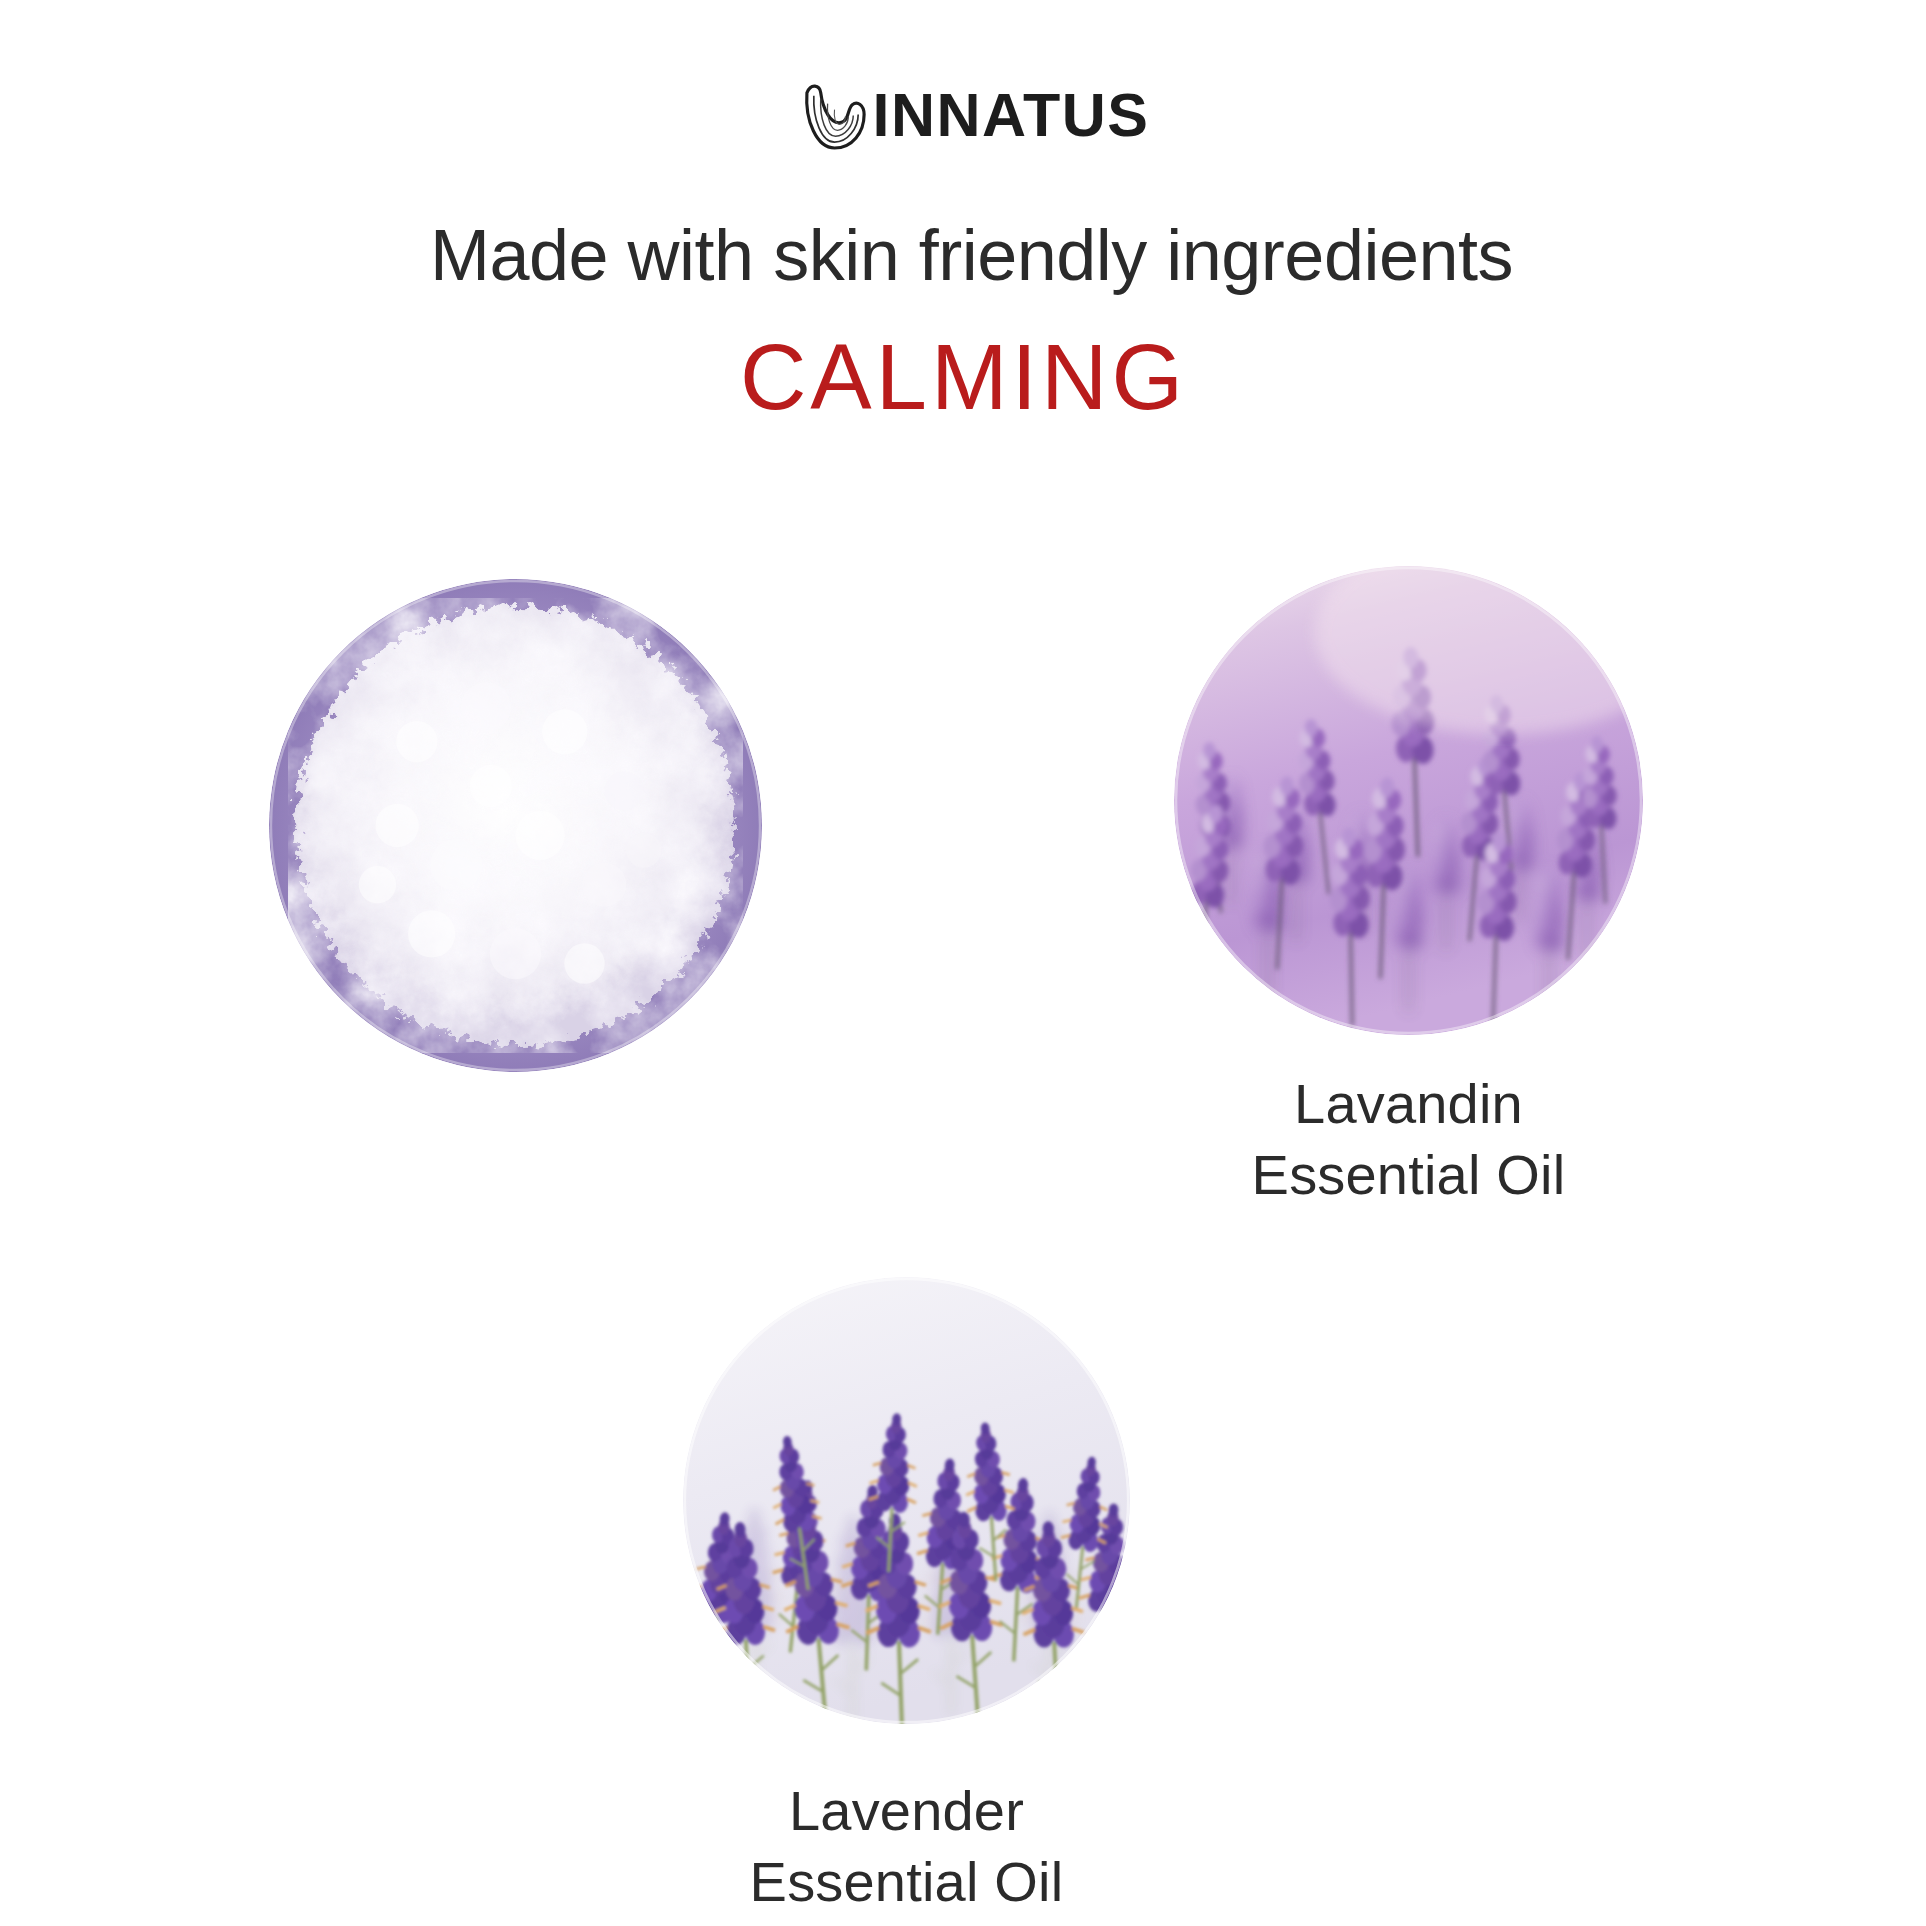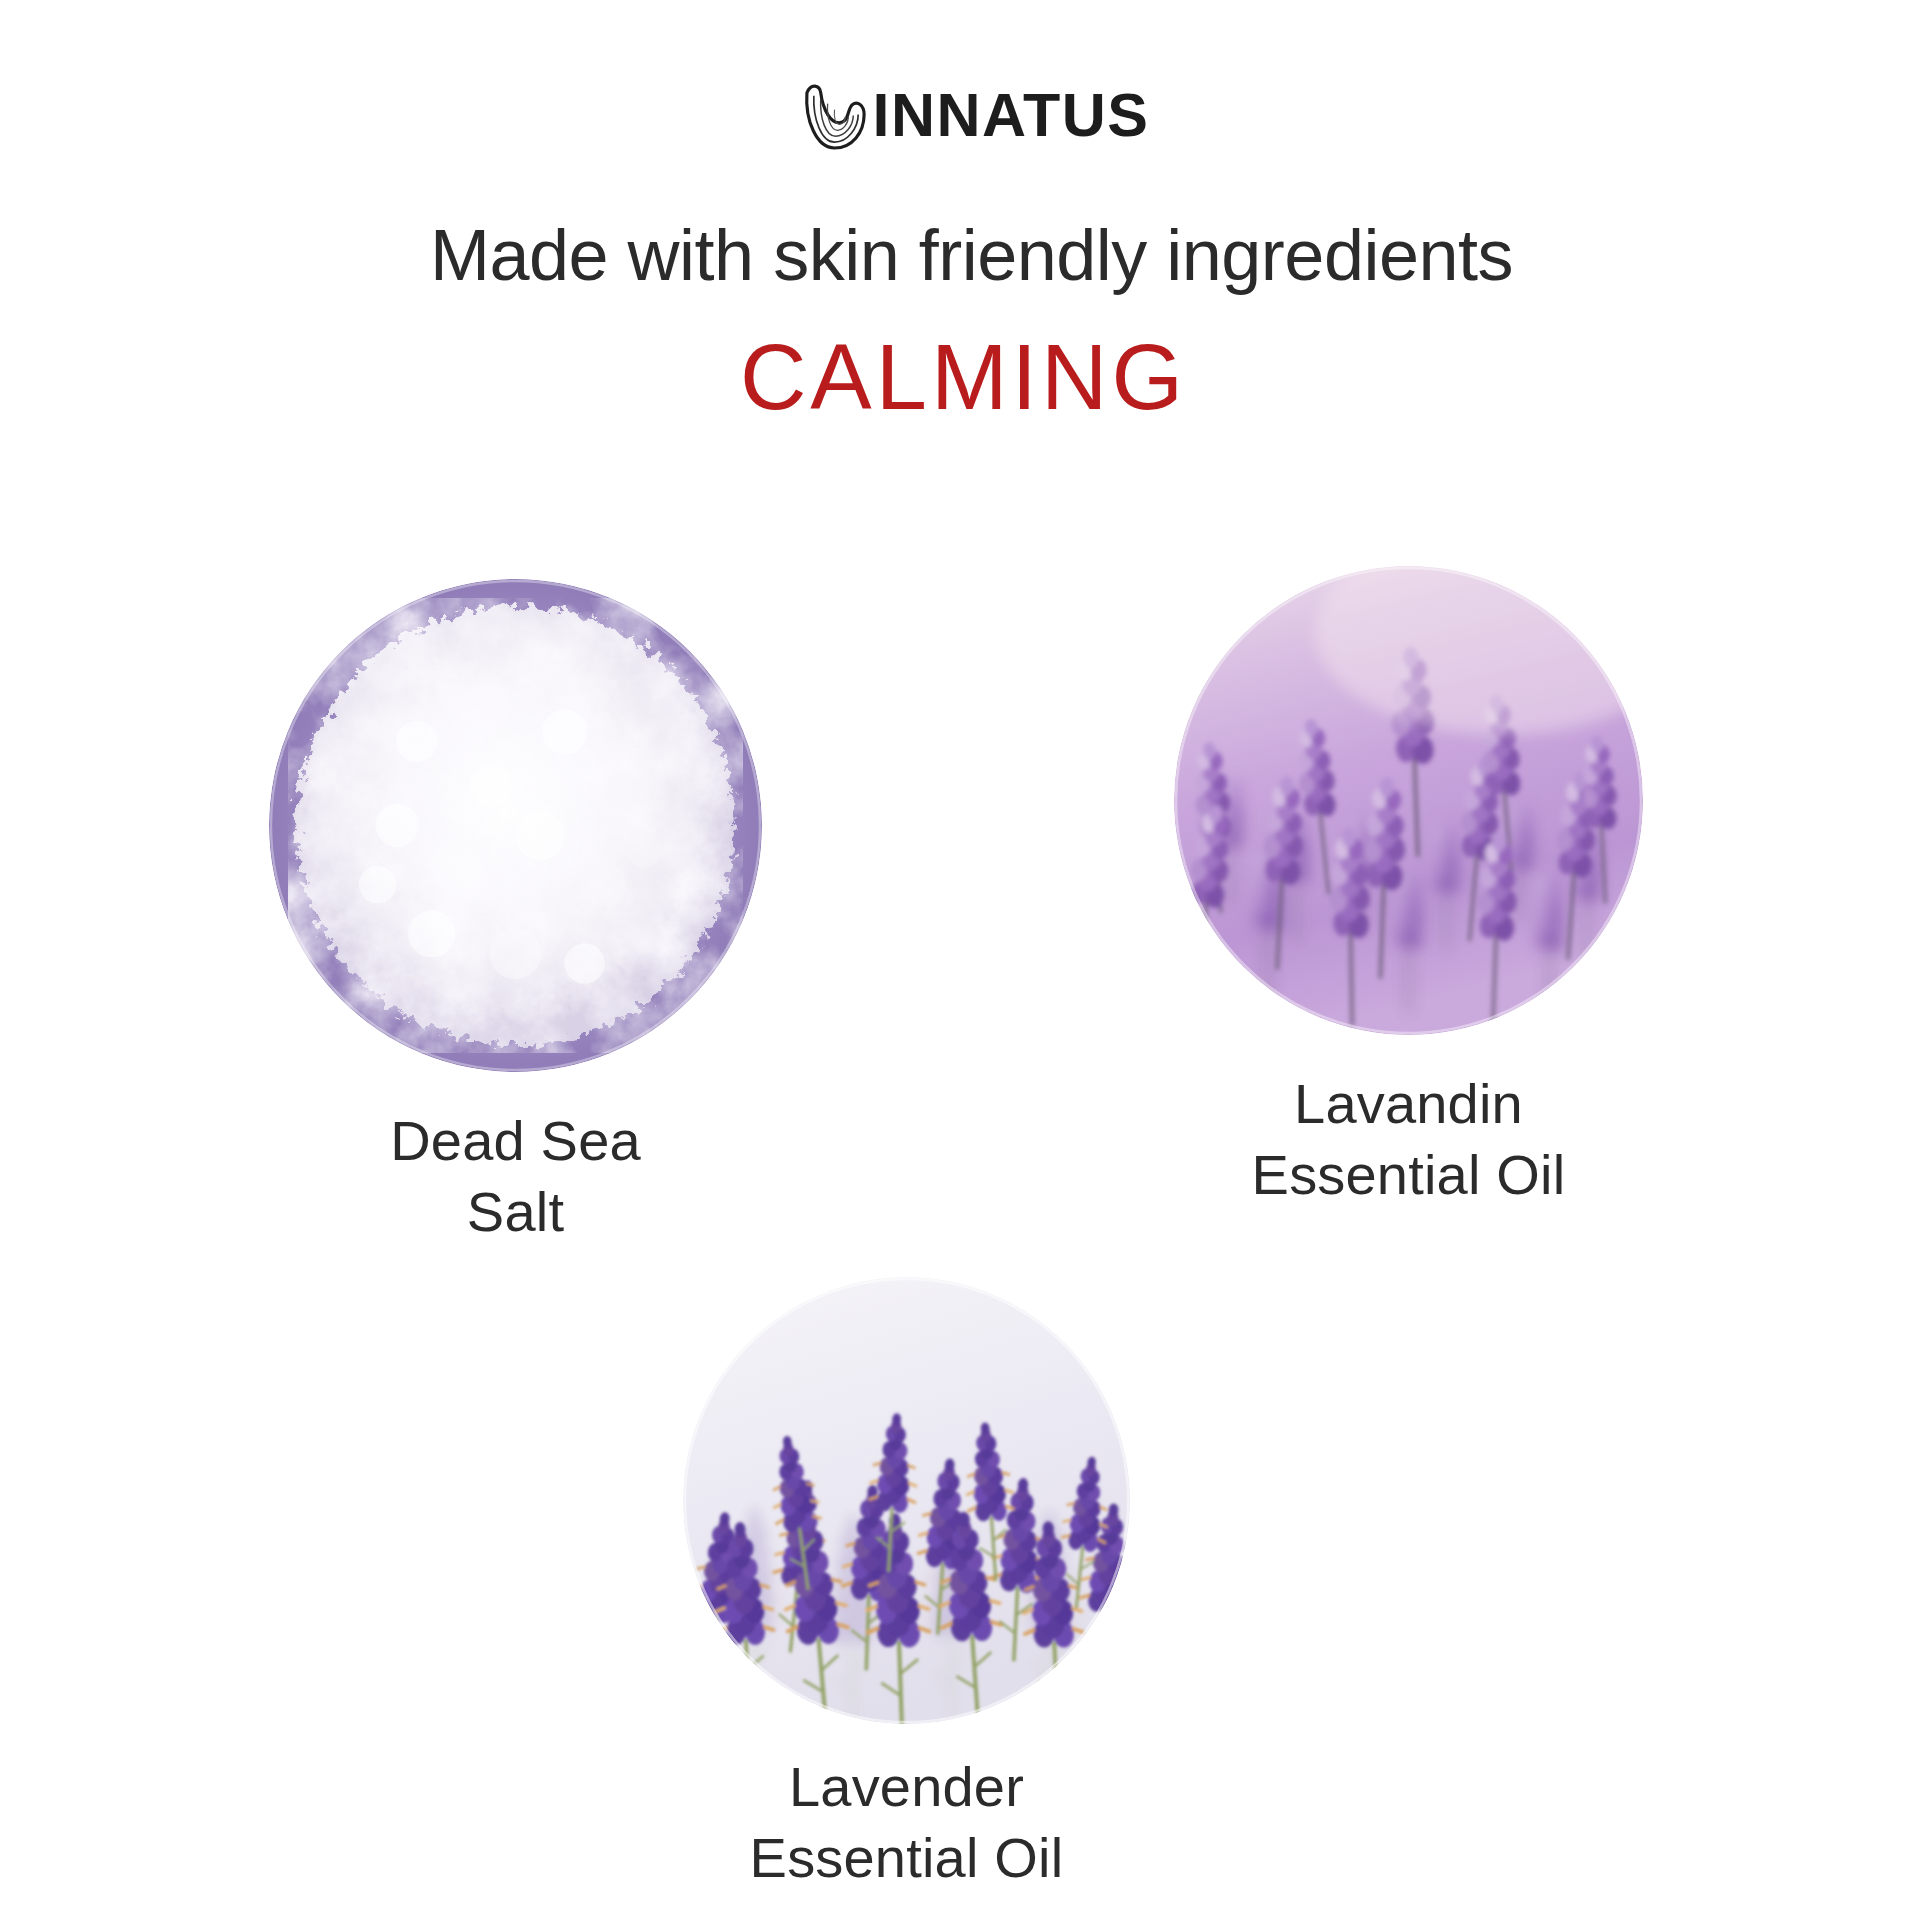--- a/index.html
+++ b/index.html
@@ -92,21 +92,21 @@
   .caption {
     margin-top: 34px;
     text-align: center;
     font-size: 56px;
     font-weight: 400;
     line-height: 1.26;
     letter-spacing: 0.2px;
     color: #2b2b2b;
     white-space: pre-line;
   }
-  .item-3 .caption { margin-top: 28px; }
+  .item-3 .caption { margin-top: 52px; }
 </style>
 </head>
 <body>
 
 <div class="brand">
   <span class="brand-mark-wrap">
     <svg class="brand-mark" viewBox="0 0 72 78" aria-hidden="true">
       <path d="M6 16 C4 44, 16 72, 34 72 C52 72, 64 56, 64 38 C64 28, 57 24, 52 28 C47 32, 49 44, 41 46 C30 49, 22 32, 20 16 C19 8, 10 6, 6 16 Z" fill="none" stroke="#1d1d1d" stroke-width="3.2" stroke-linejoin="round"></path>
       <path d="M13 19 C12 43, 21 66, 34 66 C47 66, 58 52, 58 38" fill="none" stroke="#2f2f2f" stroke-width="1.7"></path>
       <path d="M20 22 C19 42, 25 60, 35 60 C45 60, 53 49, 53 39" fill="none" stroke="#3d3d3d" stroke-width="1.5"></path>
@@ -163,22 +163,20 @@
         <circle cx="33" cy="72" r="4.8" fill="#ffffff"></circle>
         <circle cx="50" cy="76" r="5.2" fill="#fbfafd"></circle>
         <circle cx="64" cy="78" r="4.1" fill="#ffffff"></circle>
         <circle cx="45" cy="42" r="4.3" fill="#ffffff"></circle>
         <circle cx="76" cy="55" r="3.6" fill="#f7f5fa"></circle>
         <circle cx="22" cy="62" r="3.8" fill="#ffffff"></circle>
       </g>
       <circle cx="50" cy="50" r="49.6" fill="none" stroke="#ffffff" stroke-width="0.5" opacity="0.35"></circle>
     </svg>
   </div>
-  <div class="caption">Dead Sea
-Salt</div>
 </div>
 
 <div class="item item-2">
   <div class="circle">
     <svg viewBox="0 0 100 100" preserveAspectRatio="xMidYMid slice" aria-hidden="true">
       <defs>
         <linearGradient id="lavandinBg" x1="0" y1="0" x2="0.25" y2="1">
           <stop offset="0%" stop-color="#f0e2ee"></stop>
           <stop offset="18%" stop-color="#ddc5e4"></stop>
           <stop offset="48%" stop-color="#c9a6dc"></stop>

